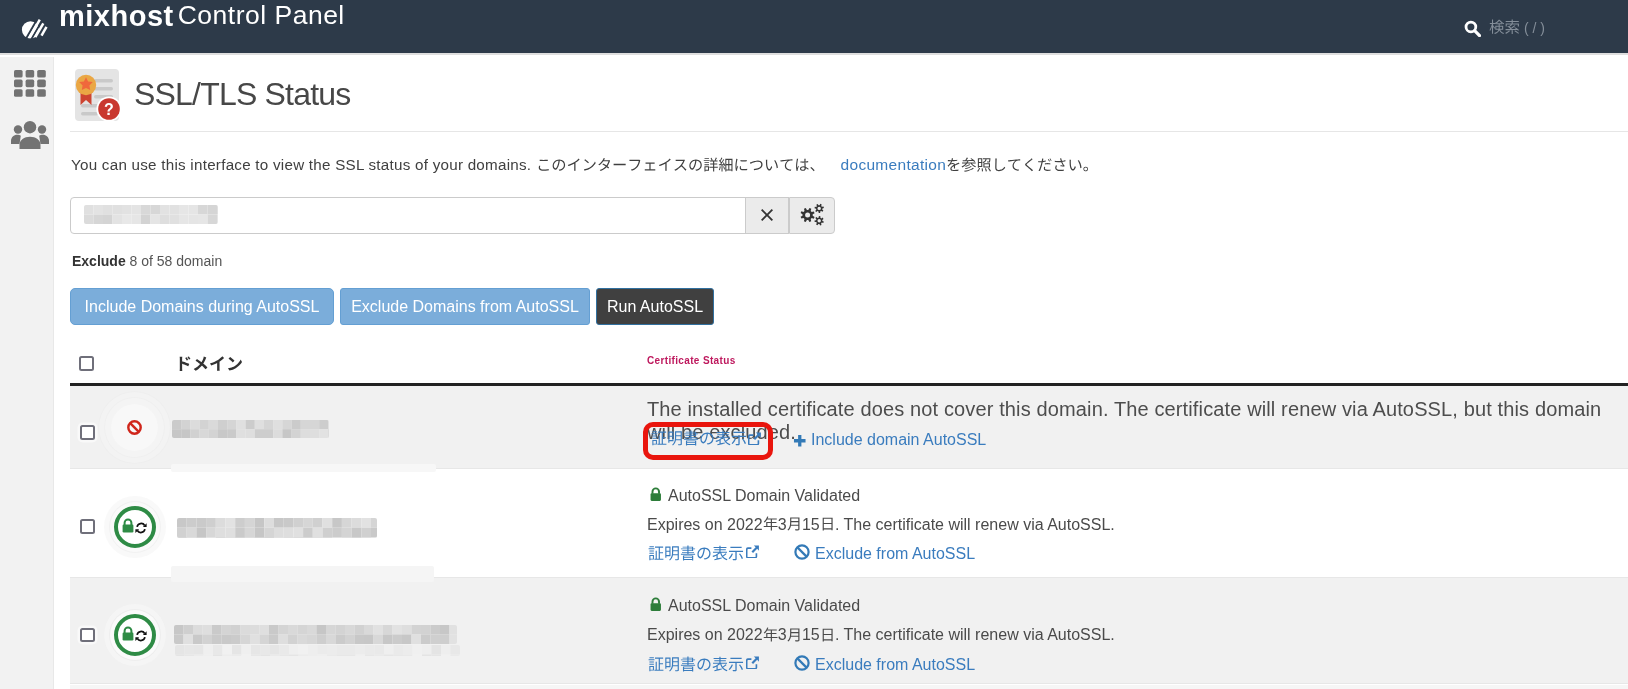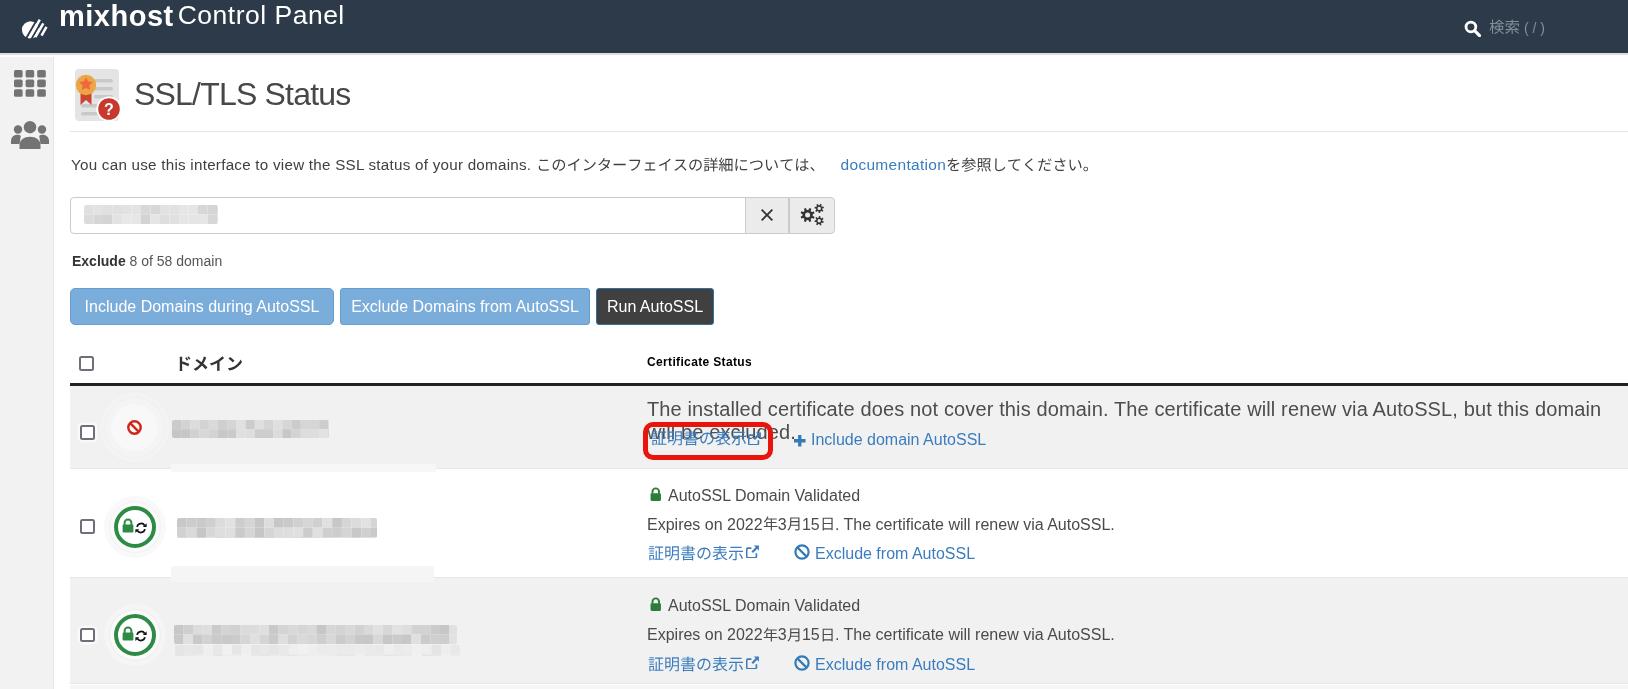--- a/index.html
+++ b/index.html
@@ -121,21 +121,21 @@
     <path d="M24.8 18.5 24.3 20.0 22.8 19.6 22.1 20.4 22.5 21.9 21.1 22.4 20.4 21.0 19.4 20.9 18.4 22.2 17.1 21.4 17.8 20.0 17.3 19.1 15.7 19.1 15.5 17.6 17.0 17.3 17.4 16.3 16.3 15.1 17.4 14.0 18.6 15.0 19.6 14.7 19.9 13.1 21.4 13.3 21.4 14.8 22.3 15.4 23.7 14.6 24.5 15.9 23.3 16.9 23.4 17.9Z M18.5 17.8a1.7 1.7 0 1 0 3.4 0a1.7 1.7 0 1 0 -3.4 0Z" fill-rule="evenodd"></path>
   </svg>
 <div class="abs" style="left:72px;top:252.5px;font-size:14px;color:#555"><b style="color:#333">Exclude</b> 8 of 58 domain</div>
 <div style="position:absolute;top:288px;height:37px;color:#fff;font-size:16px;display:flex;align-items:center;justify-content:center;border-radius:5px;left:70px;width:264px;background:#7badda;border:1px solid #649fd3">Include Domains during AutoSSL</div>
 <div style="position:absolute;top:288px;height:37px;color:#fff;font-size:16px;display:flex;align-items:center;justify-content:center;border-radius:3px;left:340px;width:250px;background:#7badda;border:1px solid #649fd3">Exclude Domains from AutoSSL</div>
 <div style="position:absolute;top:288px;height:37px;color:#fff;font-size:16px;display:flex;align-items:center;justify-content:center;border-radius:3px;left:596px;width:118px;background:#404040;border:1px solid #31709f">Run AutoSSL</div>
 <div class="cb" style="left:79px;top:356px"></div>
 <div class="abs" style="left:175px;top:355px;font-size:17px;font-weight:bold;color:#333"><svg class="jp" viewBox="0 0 4000 1000" style="width:4.000em;height:1em">
       <path d="M682 136Q696 156 713 183Q730 210 746 237Q761 264 773 287L686 326Q672 294 658 269Q645 244 631 220Q617 197 598 171ZM813 81Q828 101 845 127Q863 153 879 180Q896 206 907 229L823 270Q807 238 793 214Q778 189 763 167Q749 144 730 120ZM283 799Q283 779 283 736Q283 692 283 635Q283 577 283 514Q283 452 283 393Q283 335 283 290Q283 245 283 224Q283 197 281 163Q278 129 273 103H429Q426 129 423 161Q420 193 420 224Q420 251 420 299Q420 347 420 405Q420 464 420 525Q420 586 420 641Q420 697 420 739Q420 780 420 799Q420 812 422 838Q423 863 425 890Q428 917 430 938H273Q278 909 280 869Q283 828 283 799ZM391 362Q441 375 502 396Q564 416 627 440Q690 463 746 485Q802 508 838 526L782 665Q739 642 688 620Q637 598 585 576Q532 555 482 537Q432 519 391 506Z M1843 145Q1833 162 1821 190Q1809 217 1801 235Q1783 285 1756 343Q1729 402 1695 461Q1661 520 1620 574Q1574 635 1515 696Q1457 758 1382 817Q1307 876 1210 930L1098 829Q1235 763 1334 679Q1433 596 1511 492Q1572 415 1608 337Q1645 260 1670 185Q1678 165 1684 139Q1691 112 1694 93ZM1293 242Q1331 265 1374 293Q1416 322 1460 352Q1503 382 1543 411Q1582 440 1614 464Q1694 527 1770 595Q1846 663 1907 728L1804 842Q1738 766 1670 701Q1602 637 1523 571Q1496 548 1461 521Q1426 494 1386 464Q1345 434 1300 403Q1255 373 1208 344Z M2062 491Q2197 456 2306 410Q2416 363 2499 312Q2551 280 2603 239Q2656 197 2702 153Q2749 109 2781 69L2889 172Q2843 217 2789 263Q2734 309 2675 351Q2616 393 2558 428Q2501 461 2430 496Q2360 531 2282 562Q2204 593 2125 617ZM2478 376 2620 343V793Q2620 815 2621 841Q2622 867 2624 889Q2626 912 2629 924H2471Q2473 912 2474 889Q2476 867 2477 841Q2478 815 2478 793Z M3241 120Q3267 138 3302 164Q3337 190 3374 221Q3412 251 3445 280Q3478 309 3499 332L3397 436Q3378 415 3347 386Q3316 357 3280 326Q3244 295 3209 267Q3174 239 3147 220ZM3116 786Q3194 775 3263 755Q3332 735 3391 709Q3450 683 3499 655Q3584 604 3655 539Q3726 474 3779 404Q3832 333 3863 266L3941 407Q3903 474 3847 541Q3792 608 3722 668Q3652 729 3571 777Q3520 808 3461 835Q3402 863 3336 884Q3271 906 3200 918Z"></path>
     </svg></div>
-<div class="abs" style="left:647px;top:354.5px;font-size:12px;font-weight:bold;letter-spacing:.35px;color:#000000">Certificate Status</div>
+<div class="abs" style="left:647px;top:354.5px;font-size:10px;font-weight:bold;letter-spacing:.35px;color:#be185d">Certificate Status</div>
 <div class="abs" style="left:70px;top:382.5px;width:1558px;border-top:3px solid #222;z-index:4"></div>
 <div class="row" style="top:383px;height:86px;background:#f1f1f1;border-bottom:1px solid #e7e7e7"></div>
 <div class="row" style="top:470px;height:108px;border-bottom:1px solid #e7e7e7"></div>
 <div class="row" style="top:578px;height:106px;background:#f1f1f1;border-bottom:1px solid #e7e7e7"></div>
 <div class="cb" style="left:80px;top:425px"></div>
 <div class="abs" style="left:111px;top:404px;width:47px;height:47px;border-radius:50%;background:rgba(255,255,255,.5);box-shadow:0 0 0 6px rgba(253,253,253,.4),0 0 0 7px rgba(0,0,0,.015),0 0 0 12px rgba(254,254,254,.3),0 0 0 13px rgba(0,0,0,.01)"></div>
 <svg width="15" height="15" viewBox="0 0 16 16" style="position:absolute;left:127px;top:420px">
     <circle cx="8" cy="8" r="6.6" fill="none" stroke="#d0261b" stroke-width="2.6"></circle>
     <line x1="3.4" y1="3.4" x2="12.6" y2="12.6" stroke="#d0261b" stroke-width="2.6"></line>
   </svg>

